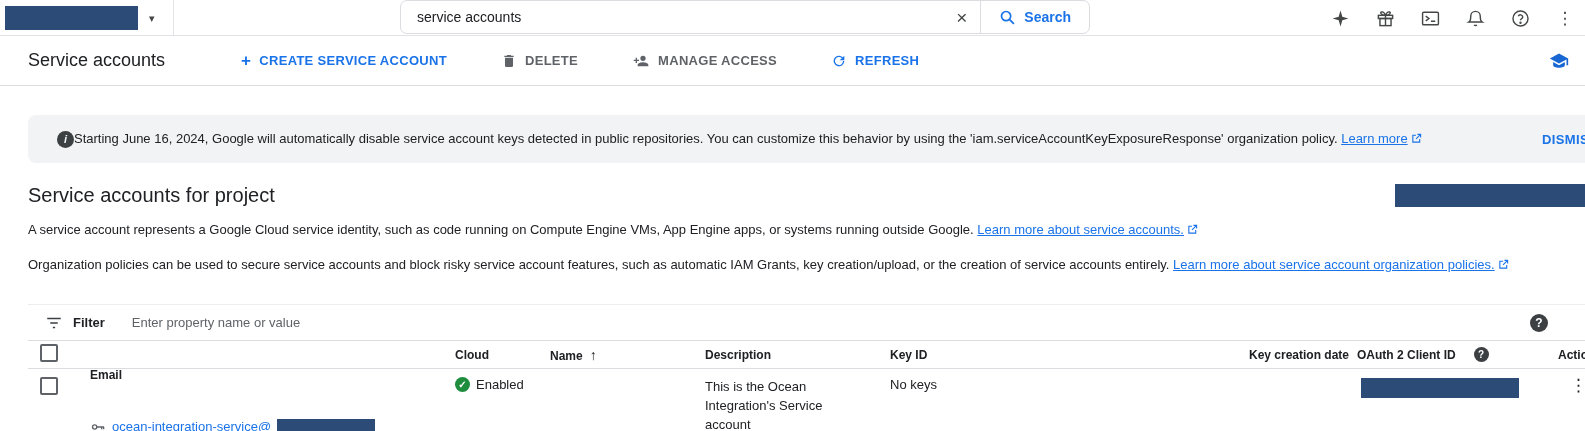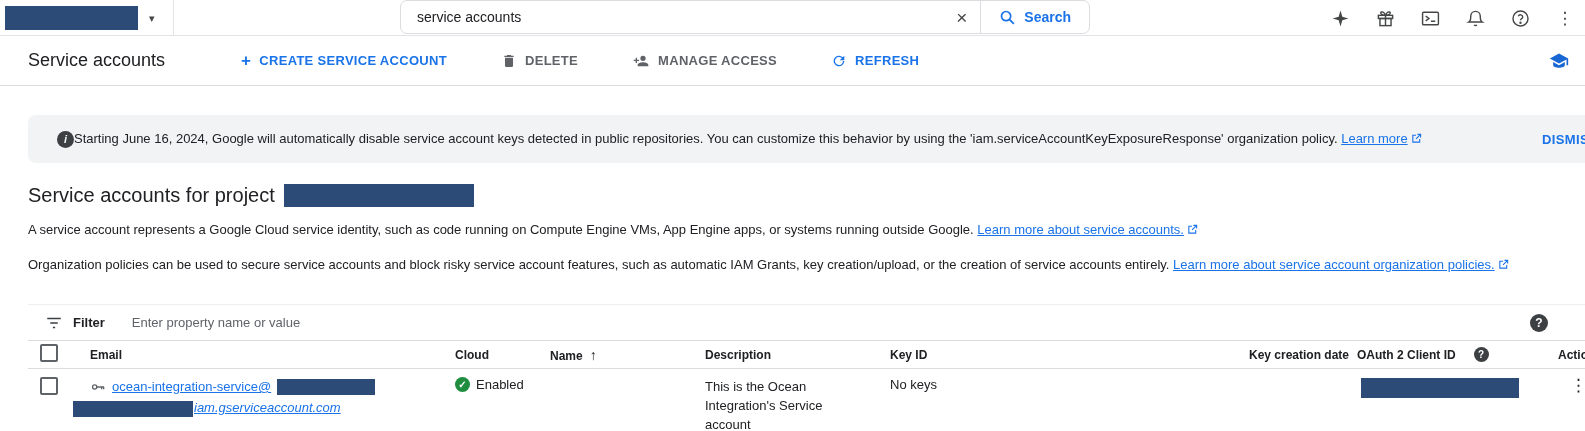--- a/index.html
+++ b/index.html
@@ -71,21 +71,21 @@
   }
   .banner-text { font-size: 13px; color: #202124; }
   .link { color: #1a73e8; text-decoration: underline; cursor: pointer; }
   .ext-icon { display: inline-block; vertical-align: -1px; margin-left: 3px; }
   .dismiss-btn {
     position: absolute; left: 1508px; top: 16px; border: 0; background: none;
     color: #1a73e8; font-size: 13px; font-weight: bold; letter-spacing: .4px; cursor: pointer; font-family: inherit;
   }
 
   
-  .heading { margin: 21px 0 0 28px; font-size: 20px; display: flex; align-items: center; }
+  .heading { margin: 21px 0 0 28px; font-size: 20px; display: flex; align-items: center; justify-content: space-between; }
   .heading-redact { width: 190px; height: 23px; margin-left: 9px; }
   .intro { margin: 15px 0 0 28px; font-size: 13px; color: #202124; white-space: nowrap; }
   .intro.second { margin-top: 19px; }
 
   
   .table-card { margin-top: 31px; width: 1557px; margin-left: 28px; }
   .filter-row { position: relative; height: 36px; display: flex; align-items: center; padding-left: 17px; border-top: 1px solid #eceef0; }
   .filter-icon { width: 18px; height: 18px; }
   .filter-label { font-size: 13px; font-weight: bold; margin-left: 10px; }
   .filter-input {
@@ -97,21 +97,21 @@
     width: 18px; height: 18px; border-radius: 50%; background: #3c4043; color: #fff;
     font-size: 12px; font-weight: bold; display: inline-flex; align-items: center; justify-content: center;
     cursor: pointer; flex: none;
   }
   .filter-help { position: absolute; right: 37px; top: 9px; }
 
   .thead { display: flex; align-items: center; height: 29px; border-top: 1px solid #dadce0; border-bottom: 1px solid #dadce0; font-size: 12px; font-weight: bold; color: #202124; }
   .trow { display: flex; align-items: flex-start; padding-top: 8px; font-size: 13px; min-height: 80px; }
 
   .col-check  { width: 45px;  padding-left: 12px; flex: none; }
-  .col-email  { width: 382px; flex: none; }
+  .col-email  { width: 382px; flex: none; margin-top: 40px; }
   .col-status { width: 95px;  flex: none; }
   .col-name   { width: 155px; flex: none; }
   .col-desc   { width: 185px; flex: none; }
   .col-keyid  { width: 347px; flex: none; }
   .col-keydate{ width: 120px; flex: none; padding-left: 12px; }
   .col-oauth  { width: 196px; flex: none; }
   .col-actions{ width: 66px;  padding-left: 5px; flex: none; }
   .head-email { padding-left: 17px; }
 
   .checkbox { width: 18px; height: 18px; border: 2px solid #5f6368; border-radius: 2px; background: #fff; display: inline-block; cursor: pointer; }

